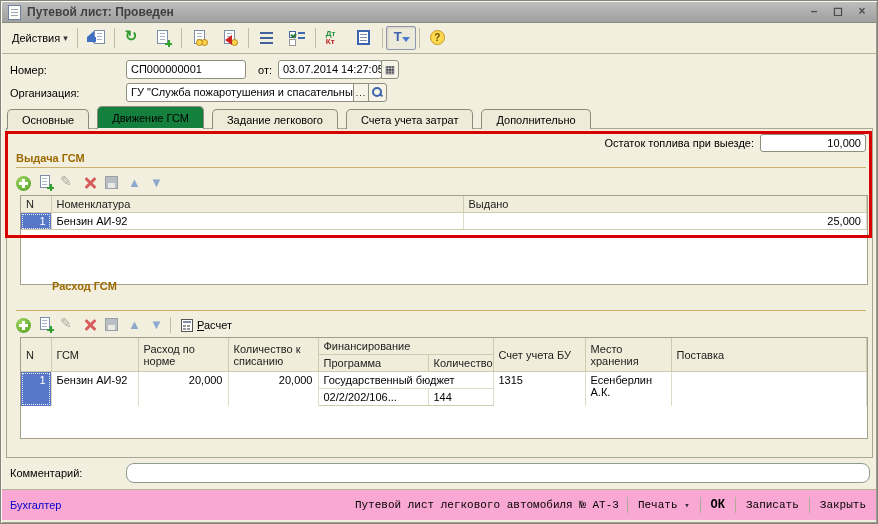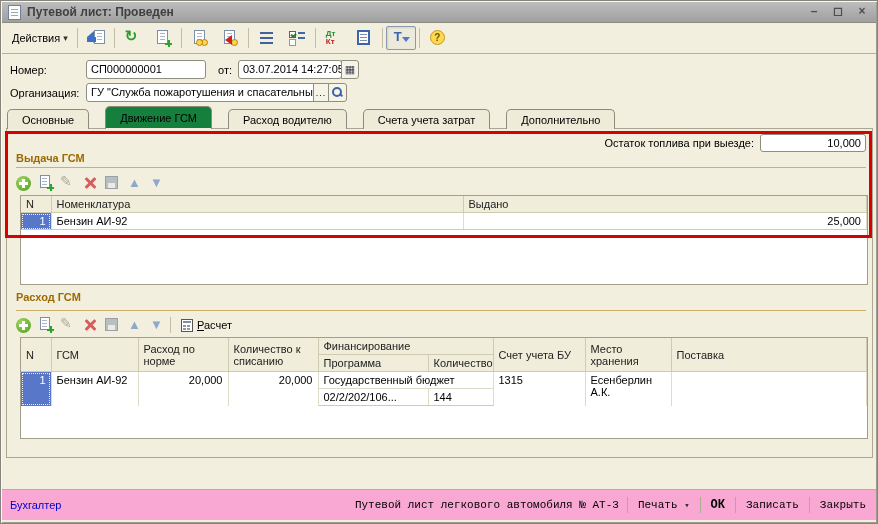--- a/index.html
+++ b/index.html
@@ -49,35 +49,35 @@
   .journ::before { content:""; position:absolute; left:1px; top:2px; width:7px; height:1px; background:#7d8ea9; box-shadow:0 3px 0 #7d8ea9, 0 6px 0 #7d8ea9; }
   .tb-btn.pressed { border:1px solid #8c98b0; background:#eceadb; box-shadow:inset 1px 1px 2px #d5d2bd; }
   .tee { position:absolute; left:2px; top:0; font-size:13px; font-weight:bold; color:#3c63ae; }
   .funnel { position:absolute; right:0; bottom:1px; width:0; height:0; border:4px solid transparent; border-top:5px solid #4d79d0; }
   .help-c { position:absolute; left:1px; top:1px; width:15px; height:15px; border-radius:50%; background:#ffd84f; border:1px solid #c49a20;
             text-align:center; line-height:14px; font-weight:bold; font-size:10px; color:#6b5200; }
   .refresh-g { position:absolute; left:1px; top:-2px; font-size:15px; font-weight:bold; color:#2f9c2f; }
 
   
   .frow { position:absolute; left:9px; display:flex; align-items:center; }
-  .flabel { width:76px; }
+  .flabel { width:116px; }
   .field { height:19px; background:#fff; border:1px solid #8f8f80; border-radius:3px; padding:0 4px; line-height:17px;
            overflow:hidden; white-space:nowrap; }
   .btn-sq { height:19px; border:1px solid #8f8f80; background:#f6f4e6; display:flex; align-items:center; justify-content:center; }
   .cal-btn { width:18px; margin-left:-1px; border-radius:0 3px 3px 0; font-size:11px; color:#445; }
   .dots-btn { width:16px; margin-left:-1px; font-size:9px; letter-spacing:1px; }
   .mag-btn { width:19px; margin-left:-1px; border-radius:0 3px 3px 0; }
   .mag { position:relative; width:11px; height:11px; }
   .mag::before { content:""; position:absolute; left:0; top:0; width:6px; height:6px; border:2px solid #3c63ae; border-radius:50%; }
   .mag::after { content:""; position:absolute; left:7px; top:7px; width:4px; height:2px; background:#3c63ae; transform:rotate(45deg); }
 
   
   .tabs { position:absolute; left:6px; top:105px; height:23px; display:flex; align-items:flex-end; z-index:5; }
   .tab { height:20px; padding:0 14px; border:1px solid #8d8c7c; border-bottom:none; border-radius:5px 5px 0 0;
-         background:#eeebd8; display:flex; align-items:center; margin-right:16px; white-space:nowrap; }
+         background:#eeebd8; display:flex; align-items:center; margin-right:8px; white-space:nowrap; }
   .tab.active { height:23px; background:#15803d; position:relative; z-index:6; }
   .tab.active::after { content:""; position:absolute; left:0; right:0; bottom:-1px; height:2px; background:#f2efdf; }
 
   
   .panel { position:absolute; left:5px; top:127px; width:867px; height:330px; border:1px solid #aaa792; background:#f2efdf; }
   .sec-title { position:absolute; left:9px; font-weight:bold; color:#9c6a00; font-size:11px; }
   .sec-line { position:absolute; left:9px; right:6px; height:1px; background:#cdb06a; }
   .sec-toolbar { position:absolute; left:9px; display:flex; align-items:center; gap:6px; height:20px; }
 
   .i16 { width:16px; height:16px; position:relative; display:inline-block; }
@@ -242,21 +242,21 @@
     <span class="field" style="width:228px; border-radius:3px 0 0 3px;">ГУ "Служба пожаротушения и спасательны</span>
     <span class="btn-sq dots-btn">...</span>
     <span class="btn-sq mag-btn">
         <span class="mag"></span>
       </span>
   </div>
 
   <div class="tabs">
     <span class="tab">Основные</span>
     <span class="tab active">Движение ГСМ</span>
-    <span class="tab">Расход водителю</span>
+    <span class="tab">Задание легкового</span>
     <span class="tab">Счета учета затрат</span>
     <span class="tab">Дополнительно</span>
   </div>
 
   <div class="panel">
 
     <div class="fuel-row" style="top:5px;">
       <span>Остаток топлива при выезде:</span>
       <span class="fuel-field">10,000</span>
     </div>
@@ -302,21 +302,21 @@
         </tr>
         <tr class="datarow">
           <td class="ncell">1</td>
           <td>Бензин АИ-92</td>
           <td class="num">25,000</td>
         </tr>
       </tbody>
         </table>
     </div>
 
-    <div class="sec-title" style="top:162px;">Расход ГСМ</div>
+    <div class="sec-title" style="top:151px;margin-left:36px;">Расход ГСМ</div>
     <div class="sec-line" style="top:181px;"></div>
     <div class="sec-toolbar" style="top:186px;">
       <span class="i16">
           <span class="add-c"></span>
         </span>
       <span class="i16">
           <span class="pg2"></span>
           <span class="plus-badge"></span>
         </span>
       <span class="i16">
@@ -383,20 +383,24 @@
           <td>144</td>
         </tr>
       </tbody>
         </table>
     </div>
 
   </div>
 
   <div class="red-box"></div>
 
+  <div class="comment-row">
+    <span class="flabel">Комментарий:</span>
+    <span class="comment-field"></span>
+  </div>
 
   <div class="footer">
     <span class="role-link">Бухгалтер</span>
     <span class="foot-right">
       <span>Путевой лист легкового автомобиля № АТ-3</span>
       <span class="fsep"></span>
       <span class="fbtn"><span>Печать</span>&nbsp;<span class="drop">▾</span></span>
       <span class="fsep"></span>
       <span class="fbtn ok">ОК</span>
       <span class="fsep"></span>

